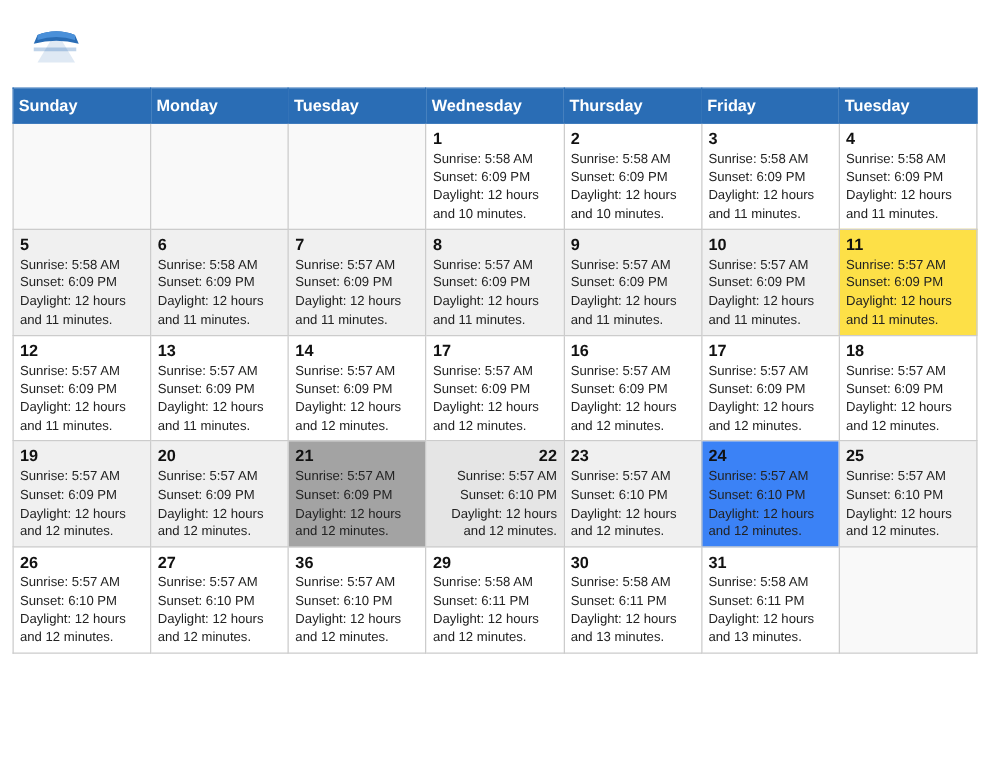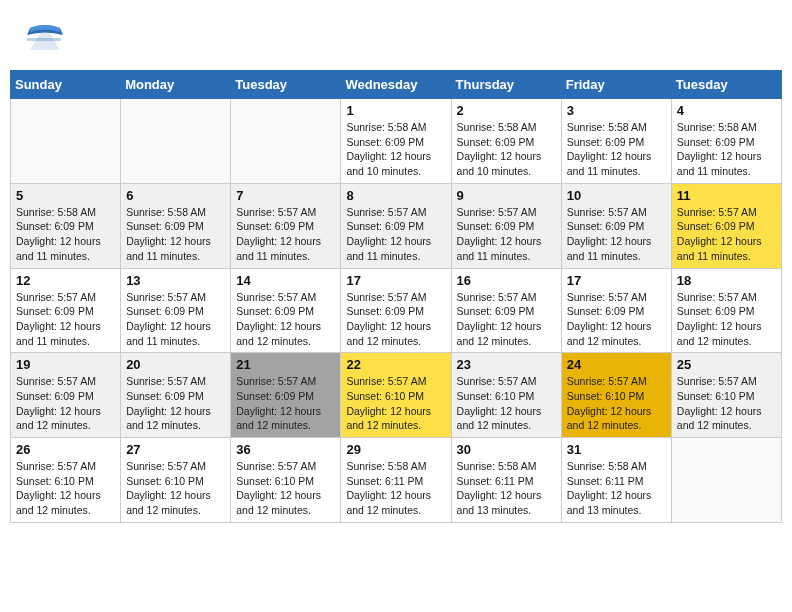--- a/index.html
+++ b/index.html
@@ -261,35 +261,35 @@
 Daylight: 12 hours
 and 12 minutes.</div>
         </td>
         <td style="background: #a3a3a3;">
           <span class="day-number">21</span>
           <div class="day-info">Sunrise: 5:57 AM
 Sunset: 6:09 PM
 Daylight: 12 hours
 and 12 minutes.</div>
         </td>
-        <td style="background: #fde047;">
+        <td style="background: #e5e5e5; text-align: right;">
           <span class="day-number">22</span>
           <div class="day-info">Sunrise: 5:57 AM
 Sunset: 6:10 PM
 Daylight: 12 hours
 and 12 minutes.</div>
         </td>
         <td style="background: rgb(240, 240, 240);">
           <span class="day-number">23</span>
           <div class="day-info">Sunrise: 5:57 AM
 Sunset: 6:10 PM
 Daylight: 12 hours
 and 12 minutes.</div>
         </td>
-        <td style="background: #eab308;">
+        <td style="background: #3b82f6;">
           <span class="day-number">24</span>
           <div class="day-info">Sunrise: 5:57 AM
 Sunset: 6:10 PM
 Daylight: 12 hours
 and 12 minutes.</div>
         </td>
         <td style="background: rgb(240, 240, 240);">
           <span class="day-number">25</span>
           <div class="day-info">Sunrise: 5:57 AM
 Sunset: 6:10 PM

